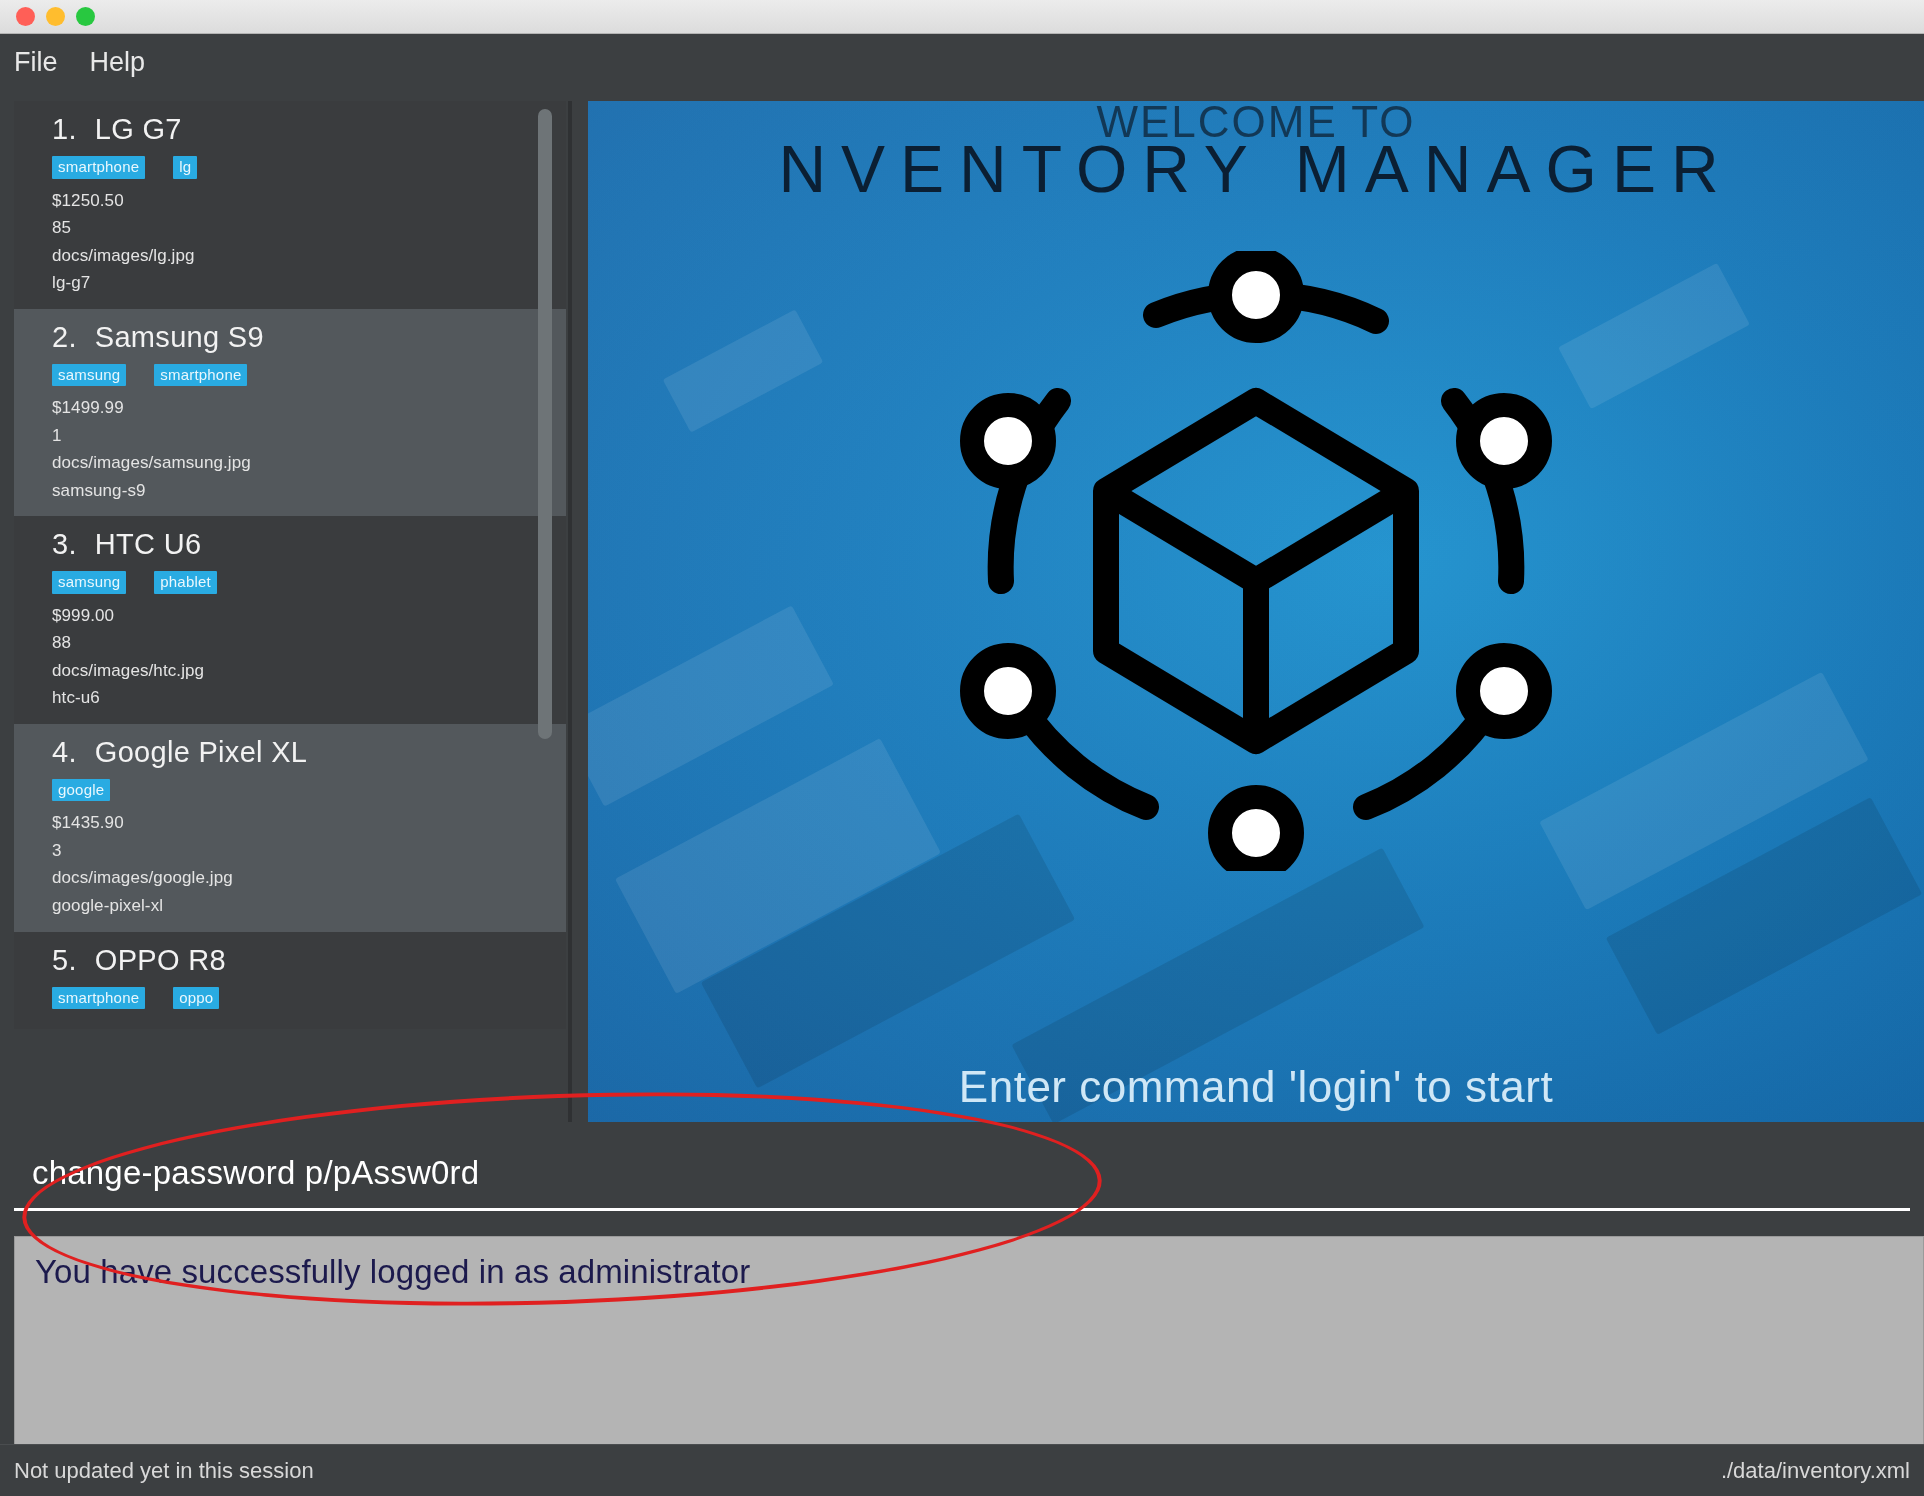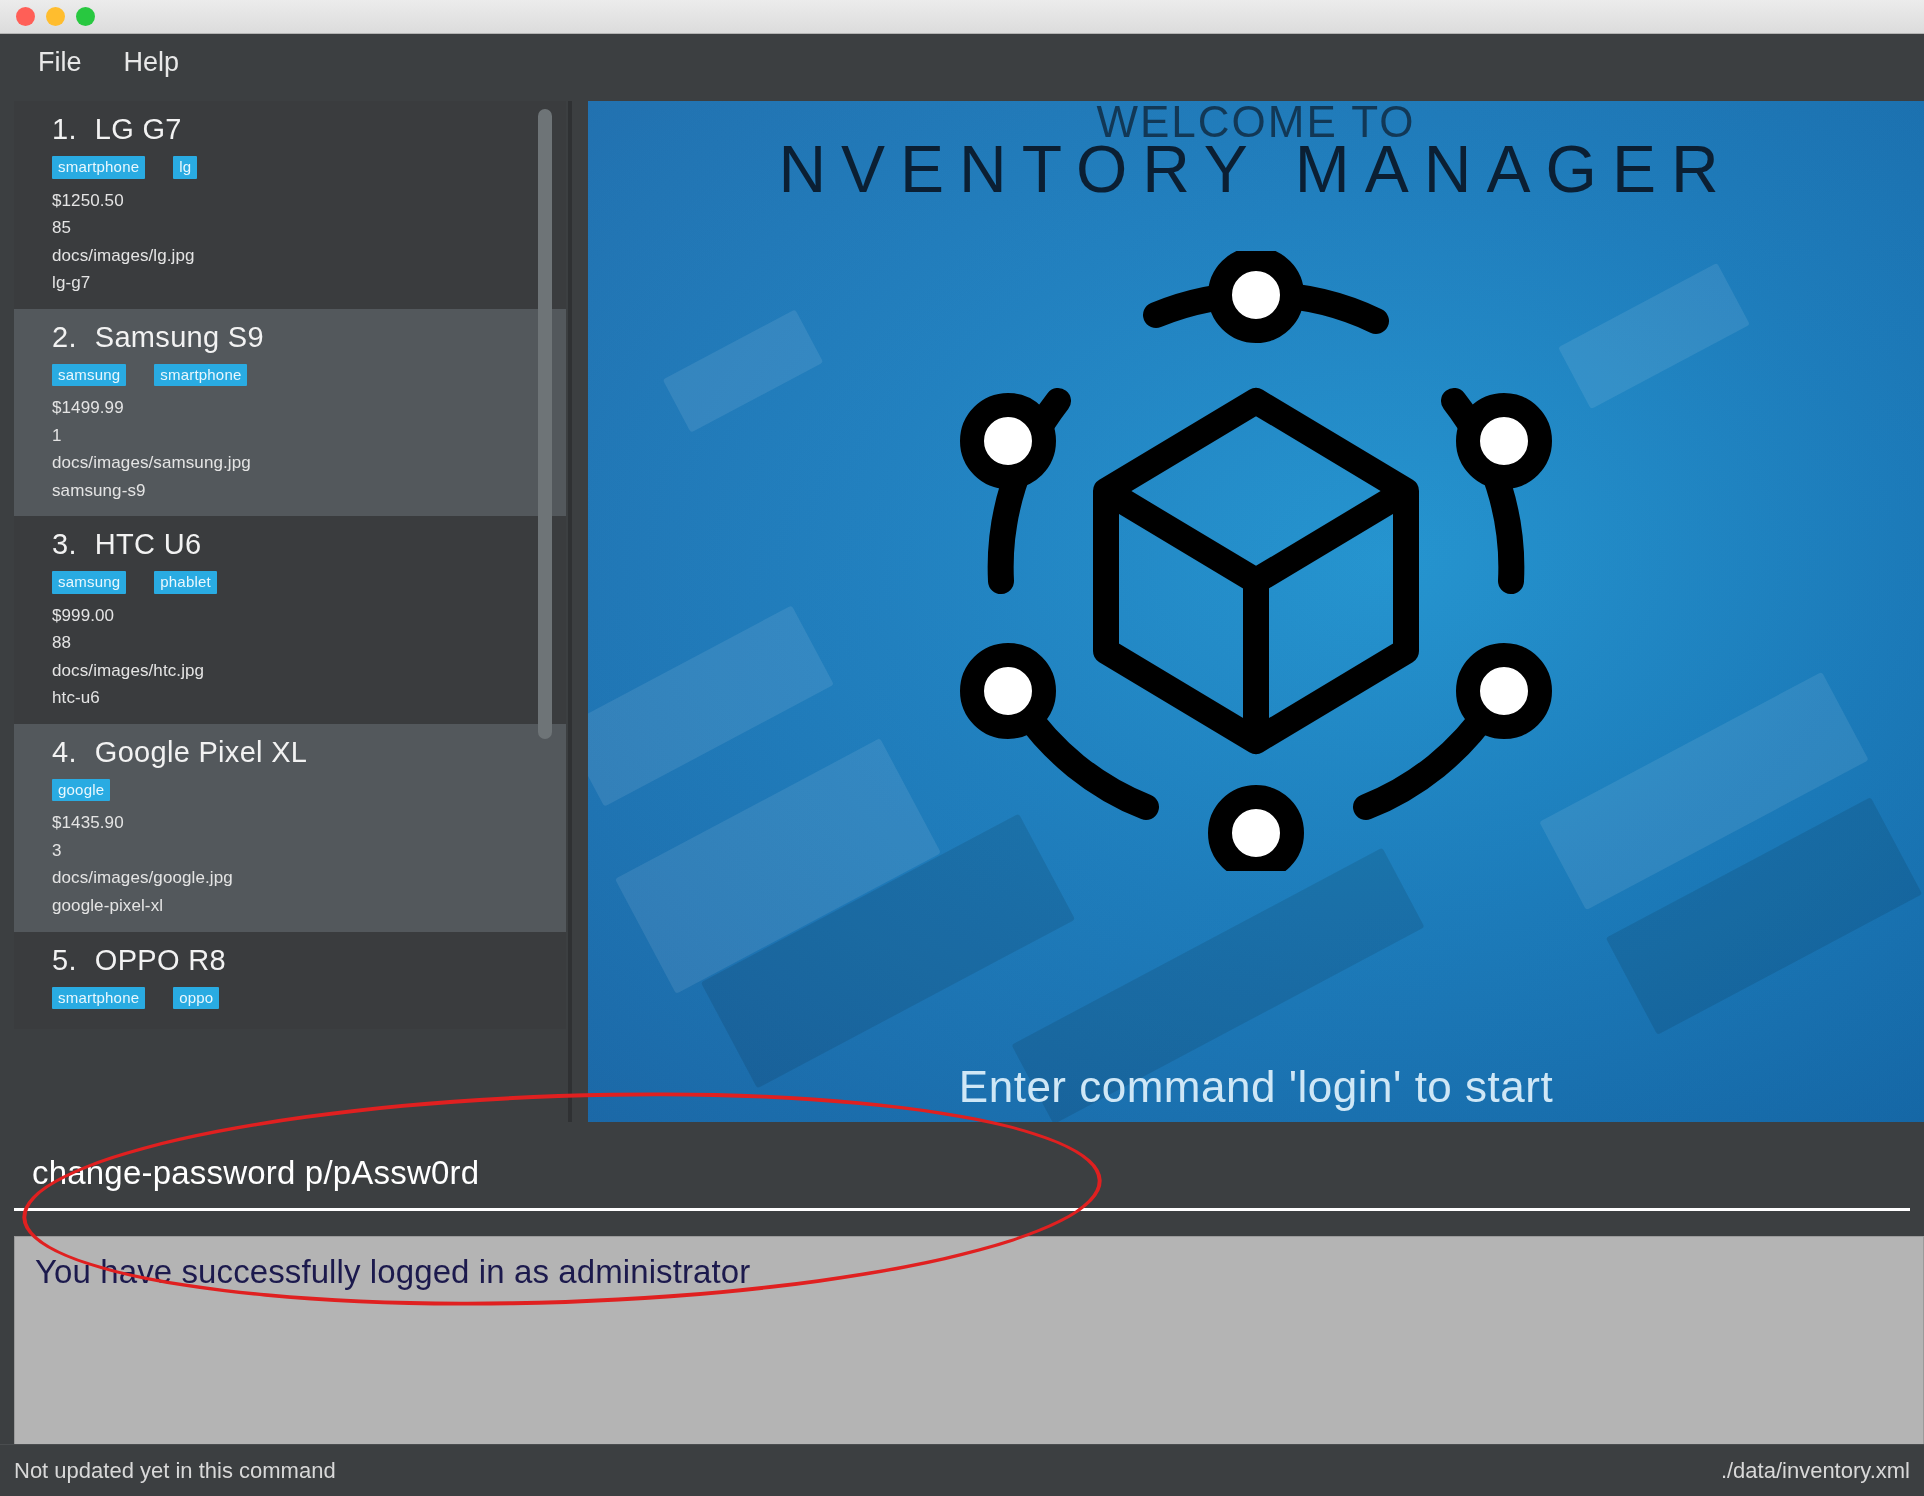--- a/index.html
+++ b/index.html
@@ -63,22 +63,21 @@
     color: #8a8a8a;
     letter-spacing: .2px;
   }
 
   
   .menubar {
     height: 57px;
     background: #3c3f41;
     display: flex;
     align-items: center;
-    padding-left: 24px;
-    gap: 14px;
+    gap: 4px;
   }
   .menu-item {
     color: #e8e8e8;
     font-size: 27px;
     padding: 4px 14px;
     cursor: default;
   }
 
   
   .main {
@@ -435,17 +434,17 @@
   </div>
 </div>
 
 <div class="result-area">
   <div class="result-box">
     <div class="result-text">You have successfully logged in as administrator</div>
   </div>
 </div>
 
 <div class="statusbar">
-  <div class="status-text soft">Not updated yet in this command</div>
+  <div class="status-text soft">Not updated yet in this session</div>
   <div class="status-text soft">./data/inventory.xml</div>
 </div>
 
 <div class="annotation"></div>
 
 </body></html>

